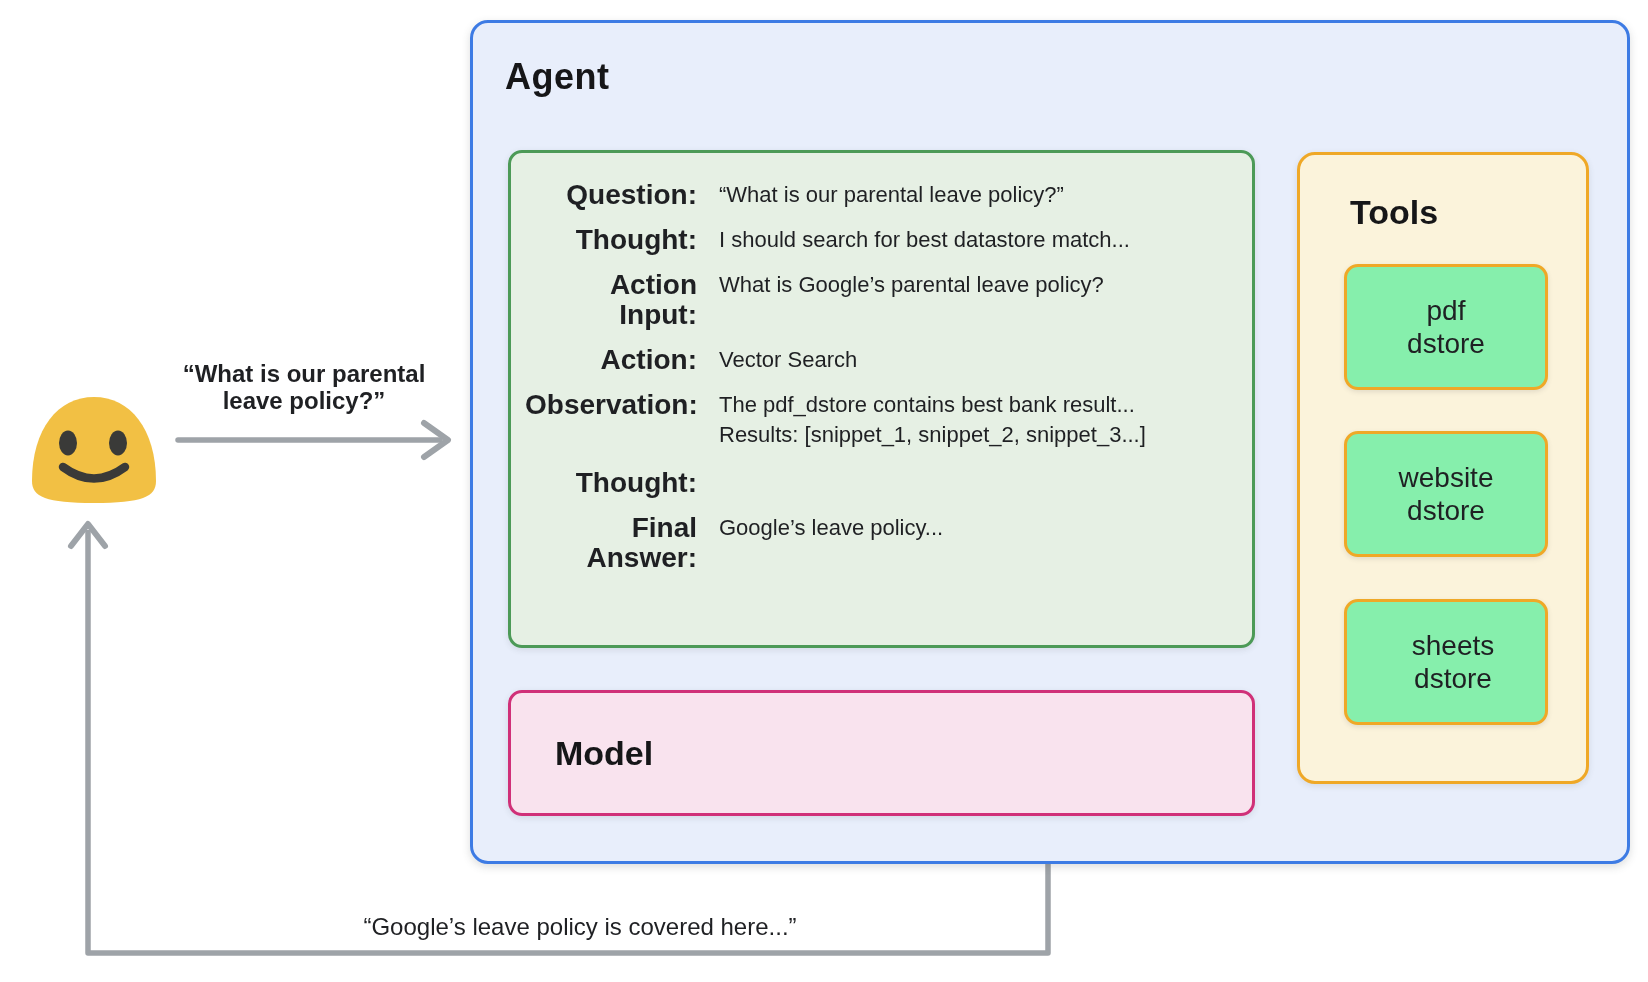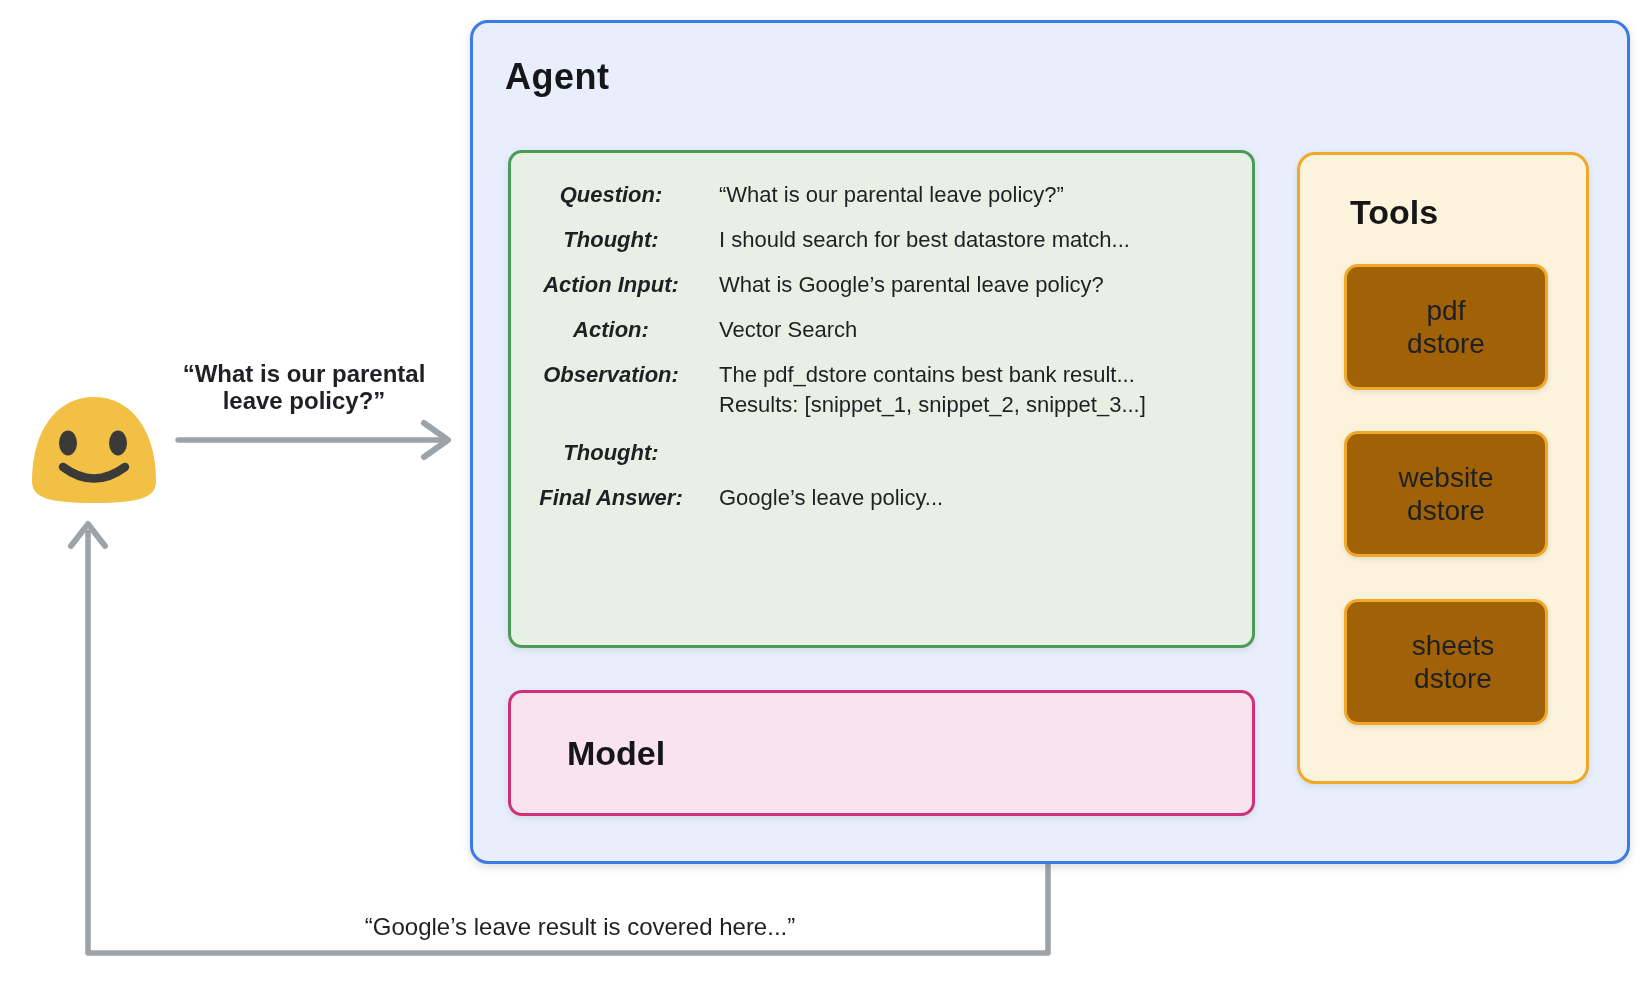--- a/index.html
+++ b/index.html
@@ -41,43 +41,42 @@
     background: #e6f0e4;
     border: 3px solid #4c9a57;
     border-radius: 14px;
     padding: 27px 18px 0 14px;
     box-shadow: 0 2px 6px rgba(60,64,67,.12);
   }
   .sp-row { display: flex; margin-bottom: 15px; }
   .sp-label {
     width: 172px;
     flex: 0 0 172px;
-    text-align: center;
+    text-align: right;
     font-weight: 700;
-    font-size: 22px;
+    font-size: 28px;
     line-height: 30px;
-    font-style: italic;
   }
   .sp-value {
     margin-left: 22px;
     font-size: 22px;
     line-height: 30px;
     white-space: pre-wrap;
   }
   
   .model-box {
     position: absolute;
     left: 508px; top: 690px;
     width: 747px; height: 126px;
     background: #f9e3ee;
     border: 3px solid #d03078;
     border-radius: 14px;
     display: flex;
     align-items: center;
-    padding-left: 56px;
+    padding-left: 44px;
     box-shadow: 0 2px 6px rgba(60,64,67,.12);
   }
   .model-title { font-size: 34px; font-weight: 600; color: #161618; }
   
   .tools-box {
     position: absolute;
     left: 1297px; top: 152px;
     width: 292px; height: 632px;
     background: #fbf3db;
     border: 3px solid #efa827;
@@ -88,21 +87,21 @@
     position: absolute;
     left: 50px; top: 38px;
     font-size: 34px;
     font-weight: 600;
     color: #161618;
   }
   .tool-card {
     position: absolute;
     left: 44px;
     width: 204px; height: 126px;
-    background: #a16207;
+    background: #86efac;
     border: 3px solid #efa827;
     border-radius: 14px;
     display: flex;
     flex-direction: column;
     align-items: center;
     justify-content: center;
     font-size: 28px;
     line-height: 33px;
     text-align: center;
     box-shadow: 0 2px 5px rgba(60,64,67,.13);
@@ -171,21 +170,21 @@
     <ellipse cx="50" cy="58" rx="9" ry="12.5" fill="#3a3a38"></ellipse>
     <ellipse cx="100" cy="58" rx="9" ry="12.5" fill="#3a3a38"></ellipse>
     <path d="M45,82 Q76,105 107,82" stroke="#3a3a38" stroke-width="8.5" fill="none" stroke-linecap="round"></path>
   </svg>
 
   <div class="request-label">
     <div>“What is our parental</div>
     <div>leave policy?”</div>
   </div>
 
-  <div class="response-label">“Google’s leave result is covered here...”</div>
+  <div class="response-label">“Google’s leave policy is covered here...”</div>
 
   <div class="agent-box"></div>
   <div class="agent-title">Agent</div>
 
   <div class="scratchpad">
     <div>
         <div class="sp-row">
           <div class="sp-label">Question:</div>
           <div class="sp-value">“What is our parental leave policy?”</div>
         </div>

